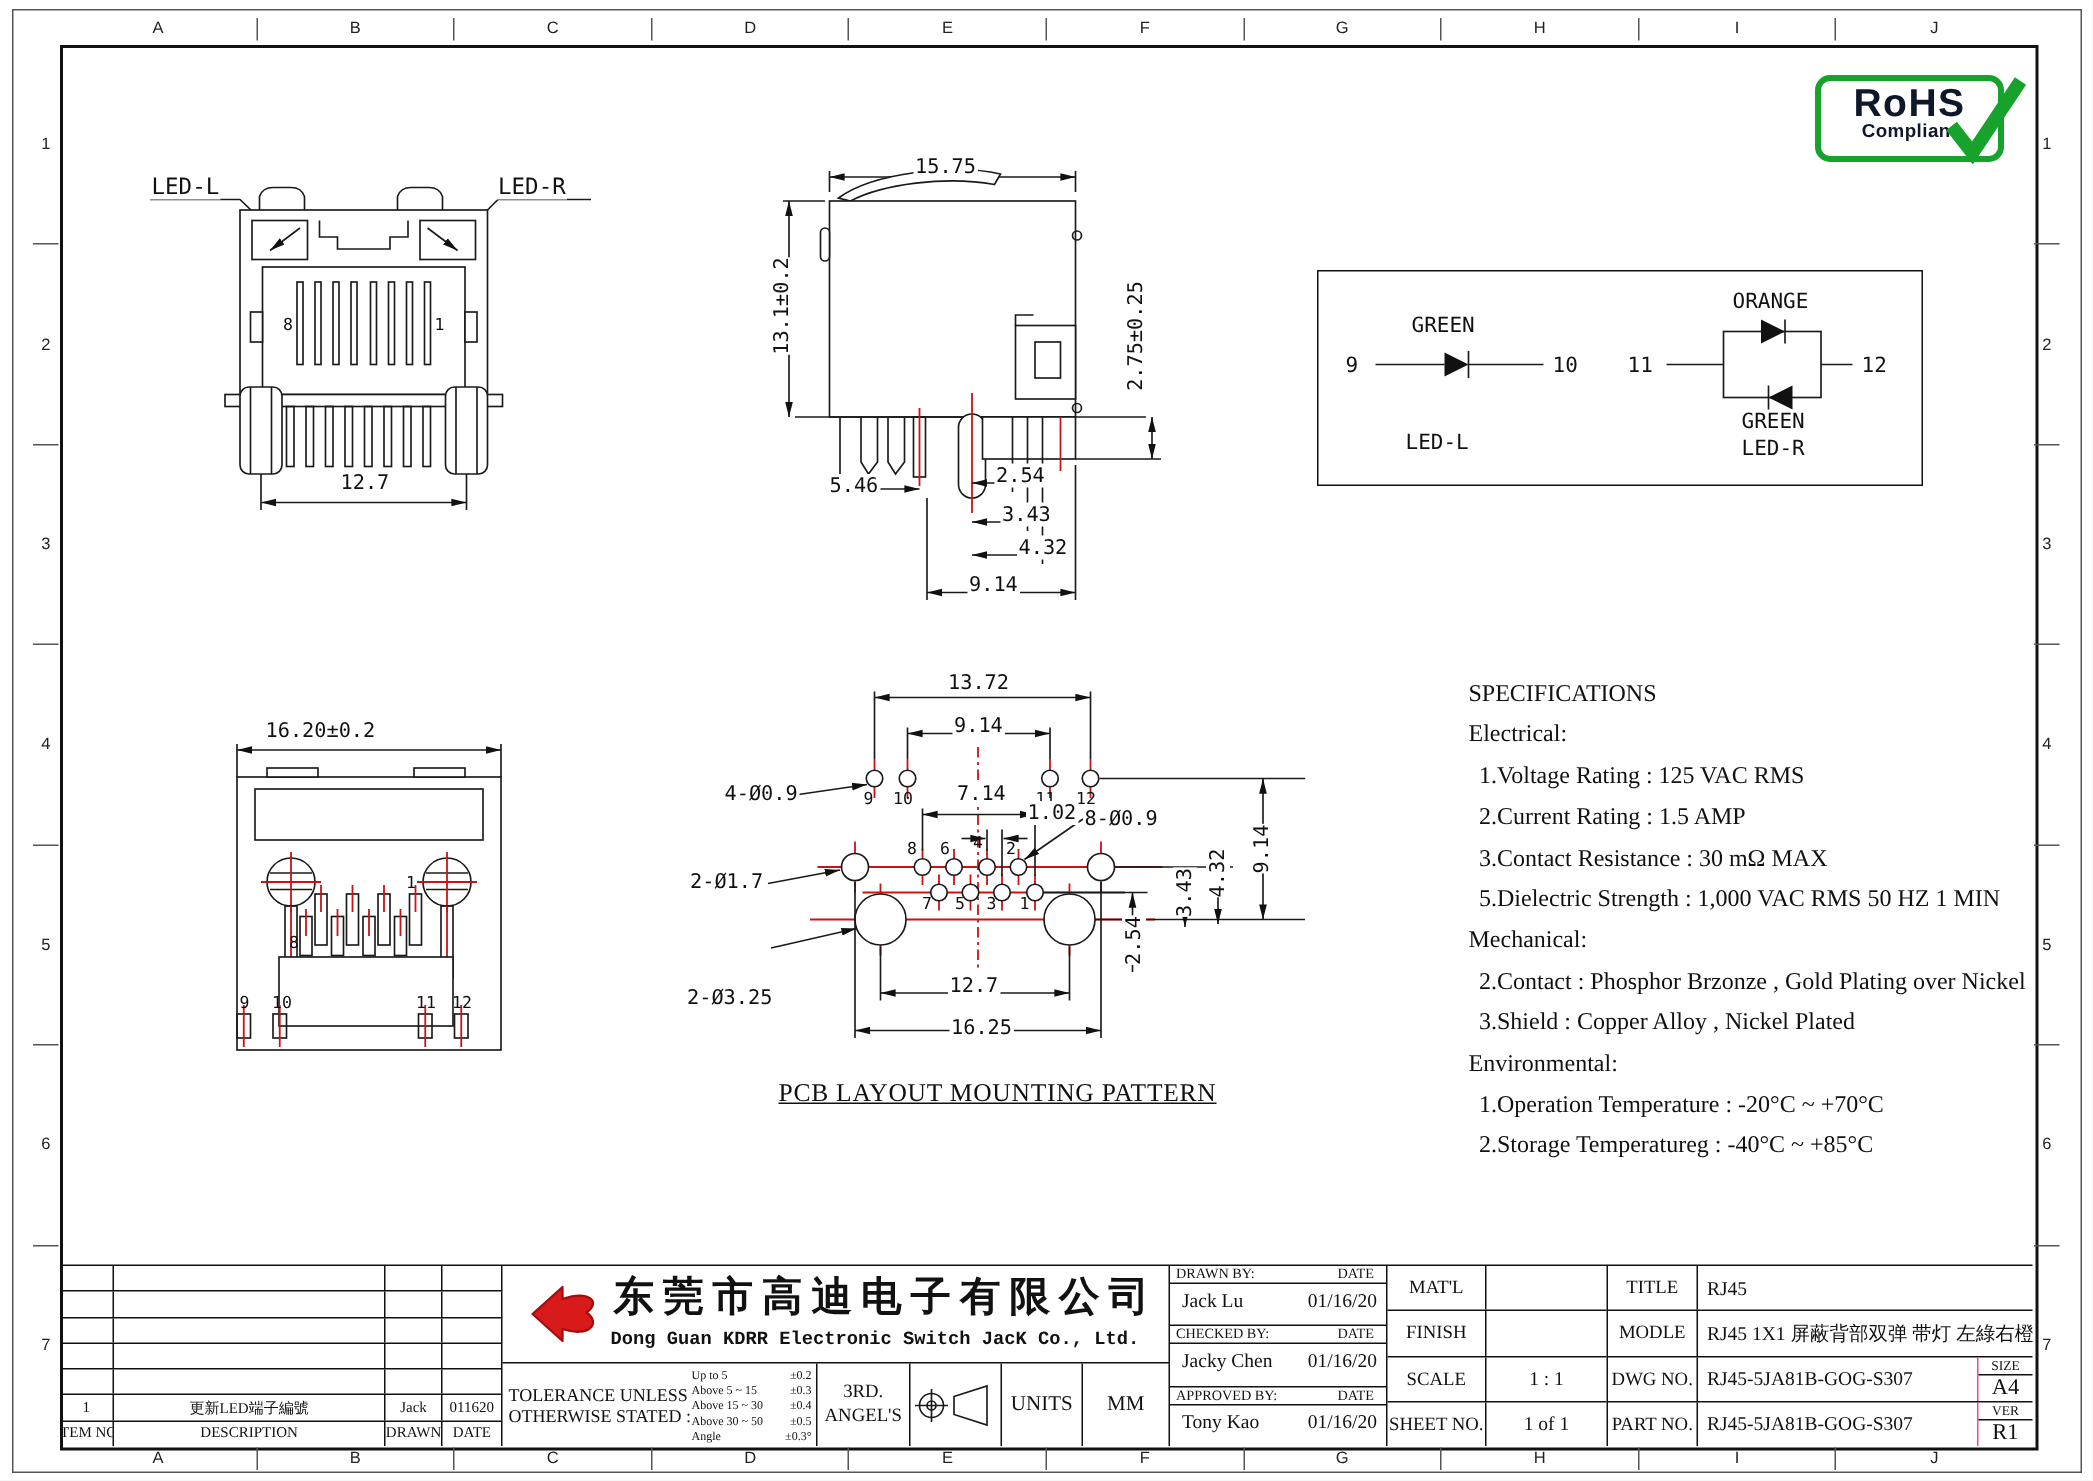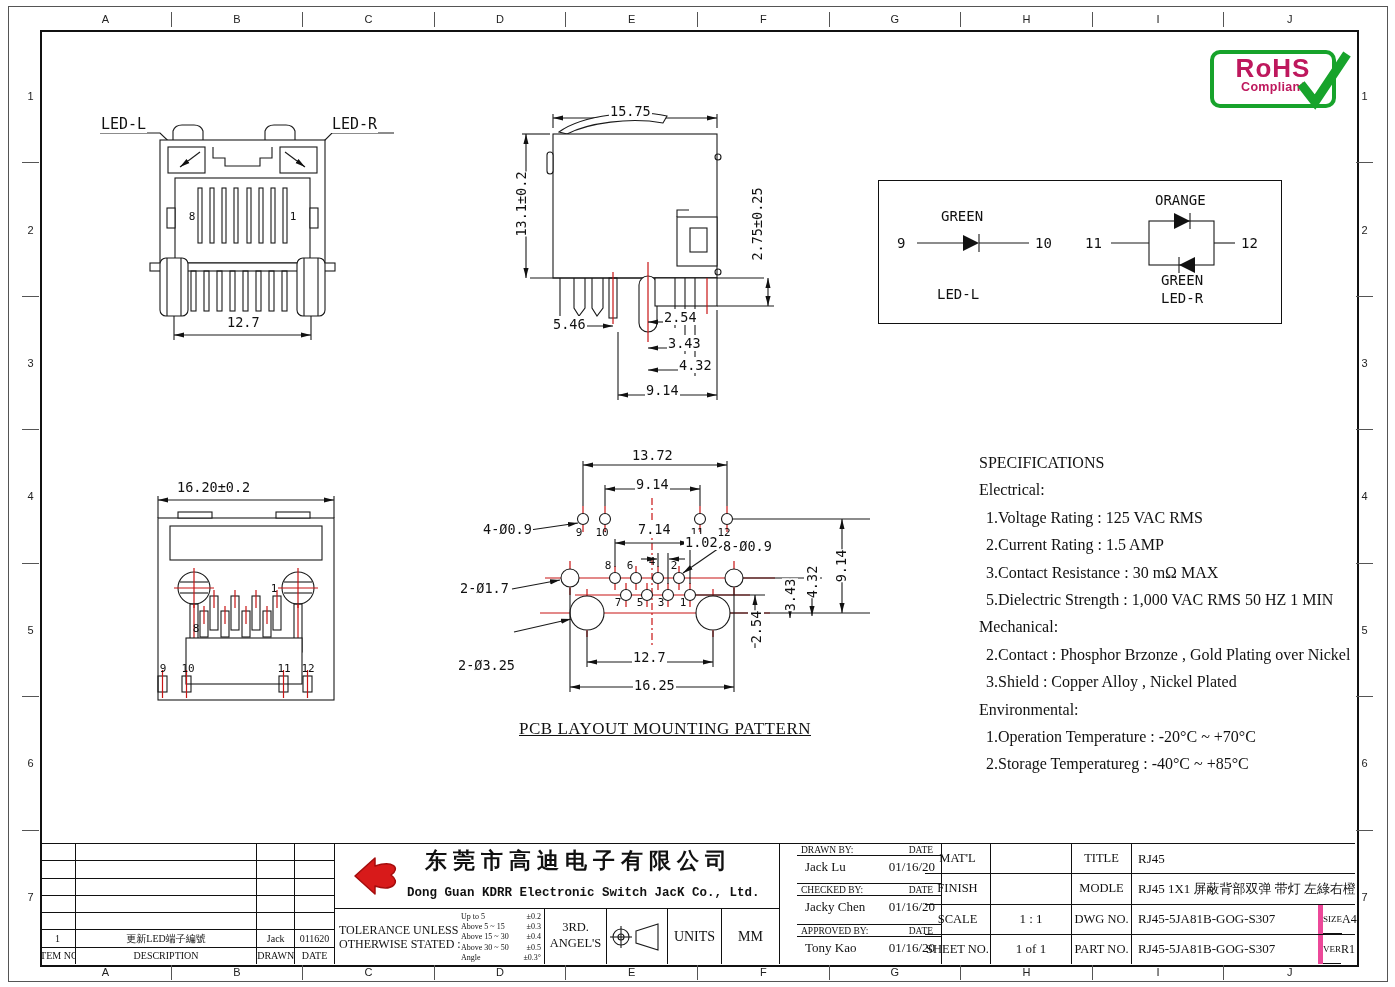--- a/index.html
+++ b/index.html
@@ -21,21 +21,21 @@
   .dim.lbl{font-size:15px}
   .dimr{position:absolute;font:13.5px "DejaVu Sans Mono",monospace;color:#111;background:#fff;
         white-space:nowrap;transform:translate(-50%,-50%) rotate(-90deg)}
   svg .k{stroke:#1a1a1a;stroke-width:1.1;fill:none}
   svg .kf{stroke:#1a1a1a;stroke-width:1.1;fill:#fff}
   svg .r{stroke:#c81414;stroke-width:1.2;fill:none}
   svg .t{font:11px "DejaVu Sans Mono",monospace;fill:#111}
   svg .mid{text-anchor:middle}
   svg .ct{font:14px "DejaVu Sans Mono",monospace;fill:#111}
   .ledbox{border:1.5px solid #111}
-  .rohs-box{border:4px solid #17a32b;border-radius:10px;text-align:center;color:#be185d;
+  .rohs-box{border:4px solid #17a32b;border-radius:10px;text-align:center;color:#0f172a;
             font-family:"Liberation Sans",sans-serif;font-weight:bold;background:#fff}
   .rohs-t{font-size:26px;line-height:26px;margin-top:1px;letter-spacing:1px}
   .rohs-s{font-size:12.5px;line-height:13px;letter-spacing:.3px}
   .spec{font-size:16px;line-height:27.4px;white-space:nowrap}
   .spec .h{}
   .spec .i{padding-left:7px}
   .pcb-title{font-size:17px;text-decoration:underline;text-align:center;letter-spacing:.5px;
              font-family:"Liberation Serif",serif}
   
   .tb{left:40px;top:843px;width:1315px;height:120px;border-top:1.5px solid #111;box-sizing:border-box}
@@ -43,55 +43,55 @@
   .rev{position:absolute;left:0;top:0;width:295px;height:120px;display:flex;flex-direction:column;
        border-right:1px solid #111}
   .rev-row{flex:1;display:flex;border-bottom:1px solid #111}
   .rev-row:last-child{border-bottom:0}
   .rev-row>div{border-right:1px solid #111;display:flex;align-items:center;justify-content:center;
                font-size:10px;overflow:hidden;white-space:nowrap}
   .rev-row>div:last-child{border-right:0}
   .rc1{width:36px}.rc2{width:182px}.rc3{width:38px}.rc4{width:39px}
   .cmp{position:absolute;left:295px;top:0;width:445px;height:65px;border-right:1px solid #111;
        border-bottom:1px solid #111}
-  .cmp-cn{position:absolute;left:90px;top:2px;font-size:22px;font-weight:bold;letter-spacing:6px;white-space:nowrap}
+  .cmp-cn{position:absolute;left:74px;top:2px;font-size:27px;font-weight:bold;letter-spacing:6px;white-space:nowrap}
   .cmp-en{position:absolute;left:72px;top:42px;font:bold 12.5px "Liberation Mono",monospace;white-space:nowrap}
   .tolc{position:absolute;left:295px;top:65px;width:210px;height:55px;border-right:1px solid #111}
   .tol-label{position:absolute;left:4px;top:14px;font-size:12px;line-height:14px;white-space:nowrap}
   .tol-rows{position:absolute;left:126px;top:3px;width:80px}
   .tol-row{display:flex;justify-content:space-between;font-size:8px;line-height:10.2px;white-space:nowrap}
   .angel{position:absolute;left:505px;top:65px;width:62px;height:55px;border-right:1px solid #111;
          text-align:center;font-size:12.5px;padding-top:10px;line-height:16px}
   .projsym{position:absolute;left:567px;top:65px;width:61px;height:55px;border-right:1px solid #111;
            display:flex;align-items:center;justify-content:center}
   .unitsc{position:absolute;left:628px;top:65px;width:54px;height:55px;border-right:1px solid #111;
           display:flex;align-items:center;justify-content:center;font-size:14px}
   .mmc{position:absolute;left:682px;top:65px;width:58px;height:55px;border-right:1px solid #111;
        display:flex;align-items:center;justify-content:center;font-size:14px}
-  .sigs{position:absolute;left:757px;top:0;width:145px;height:120px;border-right:1px solid #111;
+  .sigs{position:absolute;left:740px;top:0;width:145px;height:120px;border-right:1px solid #111;
         display:flex;flex-direction:column}
   .sig-cell{flex:1;border-bottom:1px solid #111;padding:1px 0}
   .sig-cell:last-child{border-bottom:0}
   .sig-head{display:flex;justify-content:space-between;font-size:9.5px;padding:0 8px 0 4px;
             border-bottom:1px solid #111}
   .sig-val{display:flex;justify-content:space-between;font-size:13px;padding:3px 6px 0 8px}
   .info{position:absolute;left:885px;top:0;width:147px;height:120px;border-right:1px solid #111;
         display:flex;flex-direction:column}
   .info-row{flex:1;display:flex;border-bottom:1px solid #111}
   .info-row:last-child{border-bottom:0}
   .info-row .l{width:66px;border-right:1px solid #111;display:flex;align-items:center;justify-content:center;font-size:12.5px}
   .info-row .v{flex:1;display:flex;align-items:center;justify-content:center;font-size:13px}
   .prod{position:absolute;left:1032px;top:0;width:283px;height:120px;display:flex;flex-direction:column}
   .prod-row{flex:1;display:flex;border-bottom:1px solid #111}
   .prod-row:last-child{border-bottom:0}
   .prod-row .l{width:60px;border-right:1px solid #111;display:flex;align-items:center;justify-content:center;font-size:12.5px}
   .prod-row .v{flex:1;display:flex;align-items:center;font-size:13px;padding-left:6px;white-space:nowrap;overflow:hidden}
-  .szbox{width:37px;border-left:5px solid #ec4899;display:flex;flex-direction:row}
+  .szbox{width:37px;border-left:1px solid #ec4899;display:flex;flex-direction:column}
   .szbox .a{flex:1;border-bottom:1px solid #111;font-size:9px;display:flex;align-items:center;justify-content:center}
-  .szbox .b{flex:1;font-size:12px;display:flex;align-items:center;justify-content:center}
+  .szbox .b{flex:1;font-size:15px;display:flex;align-items:center;justify-content:center}
 </style>
 </head>
 <body>
 
 <div class="sheet">
 
   <svg class="abs" style="width:0;height:0">
     <defs>
       <marker id="ar" viewBox="0 0 12 12" refX="11" refY="6" markerWidth="11" markerHeight="11" markerUnits="userSpaceOnUse" orient="auto-start-reverse">
         <path d="M11,6 L0,3.2 L0,8.8 Z" fill="#111"></path>

